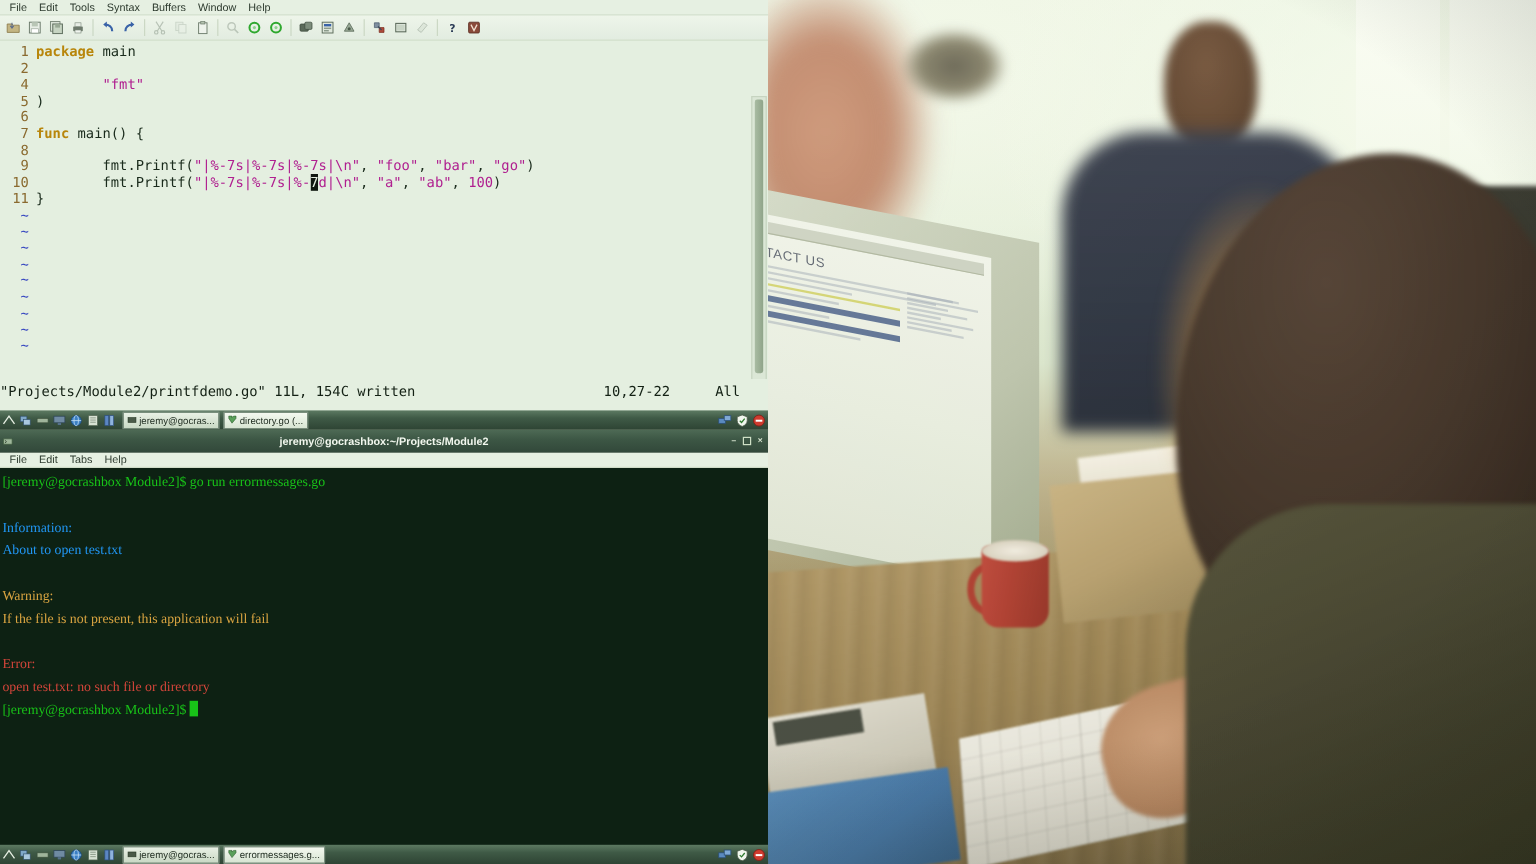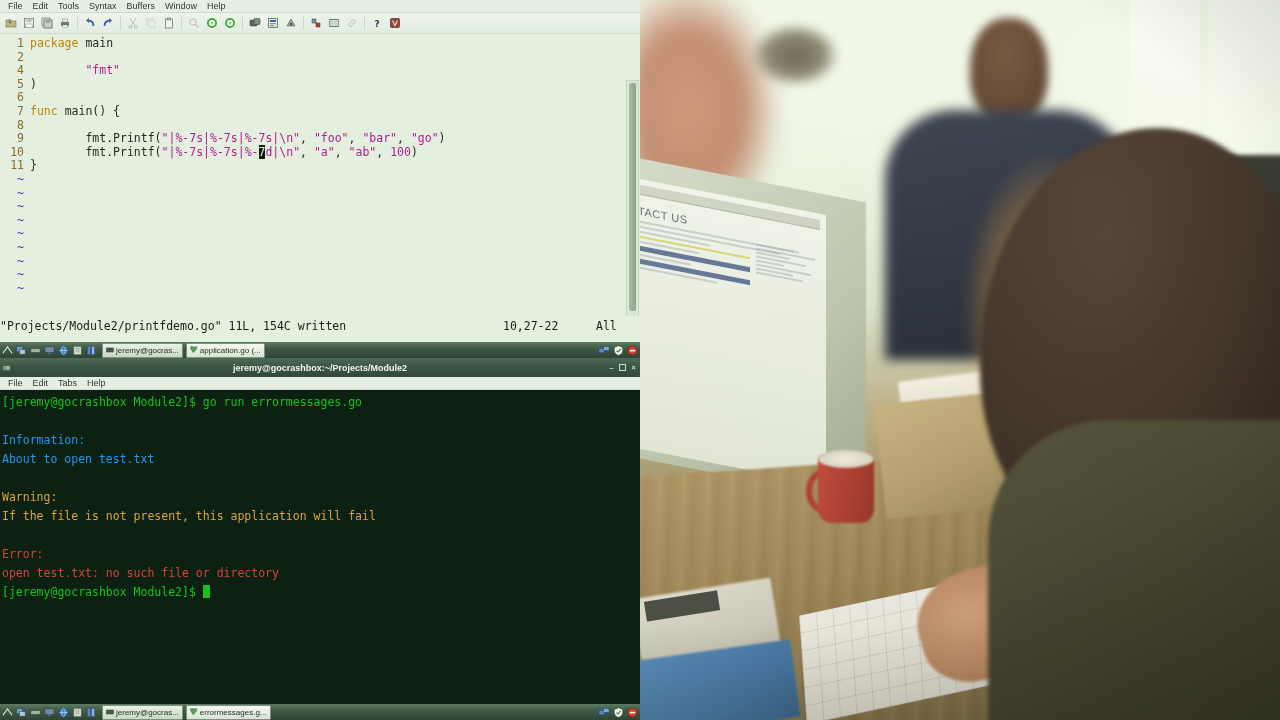--- a/index.html
+++ b/index.html
@@ -221,21 +221,21 @@
   .tsep { width: 1px; height: 14px; background: #cbd8c4; margin: 0 3px; }
 
   .vimtext {
     position: relative; height: 282px; background: #e4efe0; overflow: hidden;
     font-family: "DejaVu Sans Mono", monospace; font-size: 11.5px; line-height: 13.6px;
     padding-top: 3px; box-sizing: border-box;
   }
   .vline { white-space: pre; height: 13.6px; }
   .lnum { color: #8a6a2f; display:inline-block; width: 24px; text-align:right; margin-right: 6px; }
   .tilde { color: #2f3fbf; display:inline-block; width: 24px; text-align:right; margin-right: 6px; }
-  .kw { color: #b8860b; font-weight: normal; margin-top: 36px; }
+  .kw { color: #b8860b; font-weight: bold; margin-top: 36px; }
   .str { color: #b02090; }
   .num { color: #b02090; }
   .plain { color: #1a2b1c; }
   .cursor { background: #101810; color: #e4efe0; }
 
   .vim-scroll {
     position: absolute; right: 1px; top: 46px; width: 13px; height: 290px;
     background: #dbe7d6; border: 1px solid #c6d4c0; box-sizing: border-box;
   }
   .vim-scroll-thumb {
@@ -282,21 +282,21 @@
     position:relative; display:flex; align-items:center;
   }
   .t-menubar {
     height: 12px; display:flex; align-items:center;
     background:#e6f0e2; border-bottom:1px solid #cfdcc8;
     font-family:"Liberation Sans", sans-serif; font-size:9px; color:#2d3a2e; padding-left:3px;
   }
   .t-menubar span { padding: 0 5px; }
   .t-body {
     background: #0d2113; height: 322px; padding: 3px 0 0 2px; box-sizing:border-box;
-    font-size: 11.5px; line-height: 19px; white-space: pre;
+    font-size: 11.5px; line-height: 19px; white-space: pre; font-family: Liberation Serif, serif;
   }
   .c-green { color: #18c218; }
   .c-blue  { color: #2196f3; }
   .c-yellow{ color: #d9a441; }
   .c-red   { color: #d2453a; }
   .c-cursor{ display:inline-block; width:7px; height:13px; background:#18c218; vertical-align:-2px; }
 </style>
 </head>
 <body>
 
@@ -584,21 +584,21 @@
     <div class="tk-item">
       <svg width="8" height="8" viewBox="0 0 12 12">
           <rect x="1" y="3" width="10" height="6" fill="#4a5a48" stroke="#2a3a28" stroke-width="0.8"></rect>
         </svg>
       <span>jeremy@gocras...</span>
     </div>
     <div class="tk-item active">
       <svg width="8" height="8" viewBox="0 0 12 12">
           <path d="M1 1 L5 1 L5 3 L7 1 L10 1 L10 4 L5 10 L1 4 Z" fill="#5aa05a" stroke="#2a5a2a" stroke-width="0.7"></path>
         </svg>
-      <span>application.go (...</span>
+      <span>directory.go (...</span>
     </div>
     <div class="tk-tray">
       <svg width="12" height="11" viewBox="0 0 12 12">
           <rect x="0.5" y="4" width="6" height="4.5" fill="#5a8abf" stroke="#2b4f78" stroke-width="0.7"></rect>
           <rect x="5.5" y="1.5" width="6" height="4.5" fill="#7fa9d4" stroke="#2b4f78" stroke-width="0.7"></rect>
         </svg>
       <svg width="11" height="11" viewBox="0 0 12 12">
           <path d="M6 0.8 L10.6 2.6 V6 C10.6 8.6 8.4 10.6 6 11.3 C3.6 10.6 1.4 8.6 1.4 6 V2.6 Z" fill="#f1f6ee" stroke="#4a5a48" stroke-width="0.8"></path>
           <path d="M3.8 6.1 L5.4 7.7 L8.3 4.2" stroke="#2f7a2f" stroke-width="1.2" fill="none"></path>
         </svg>

